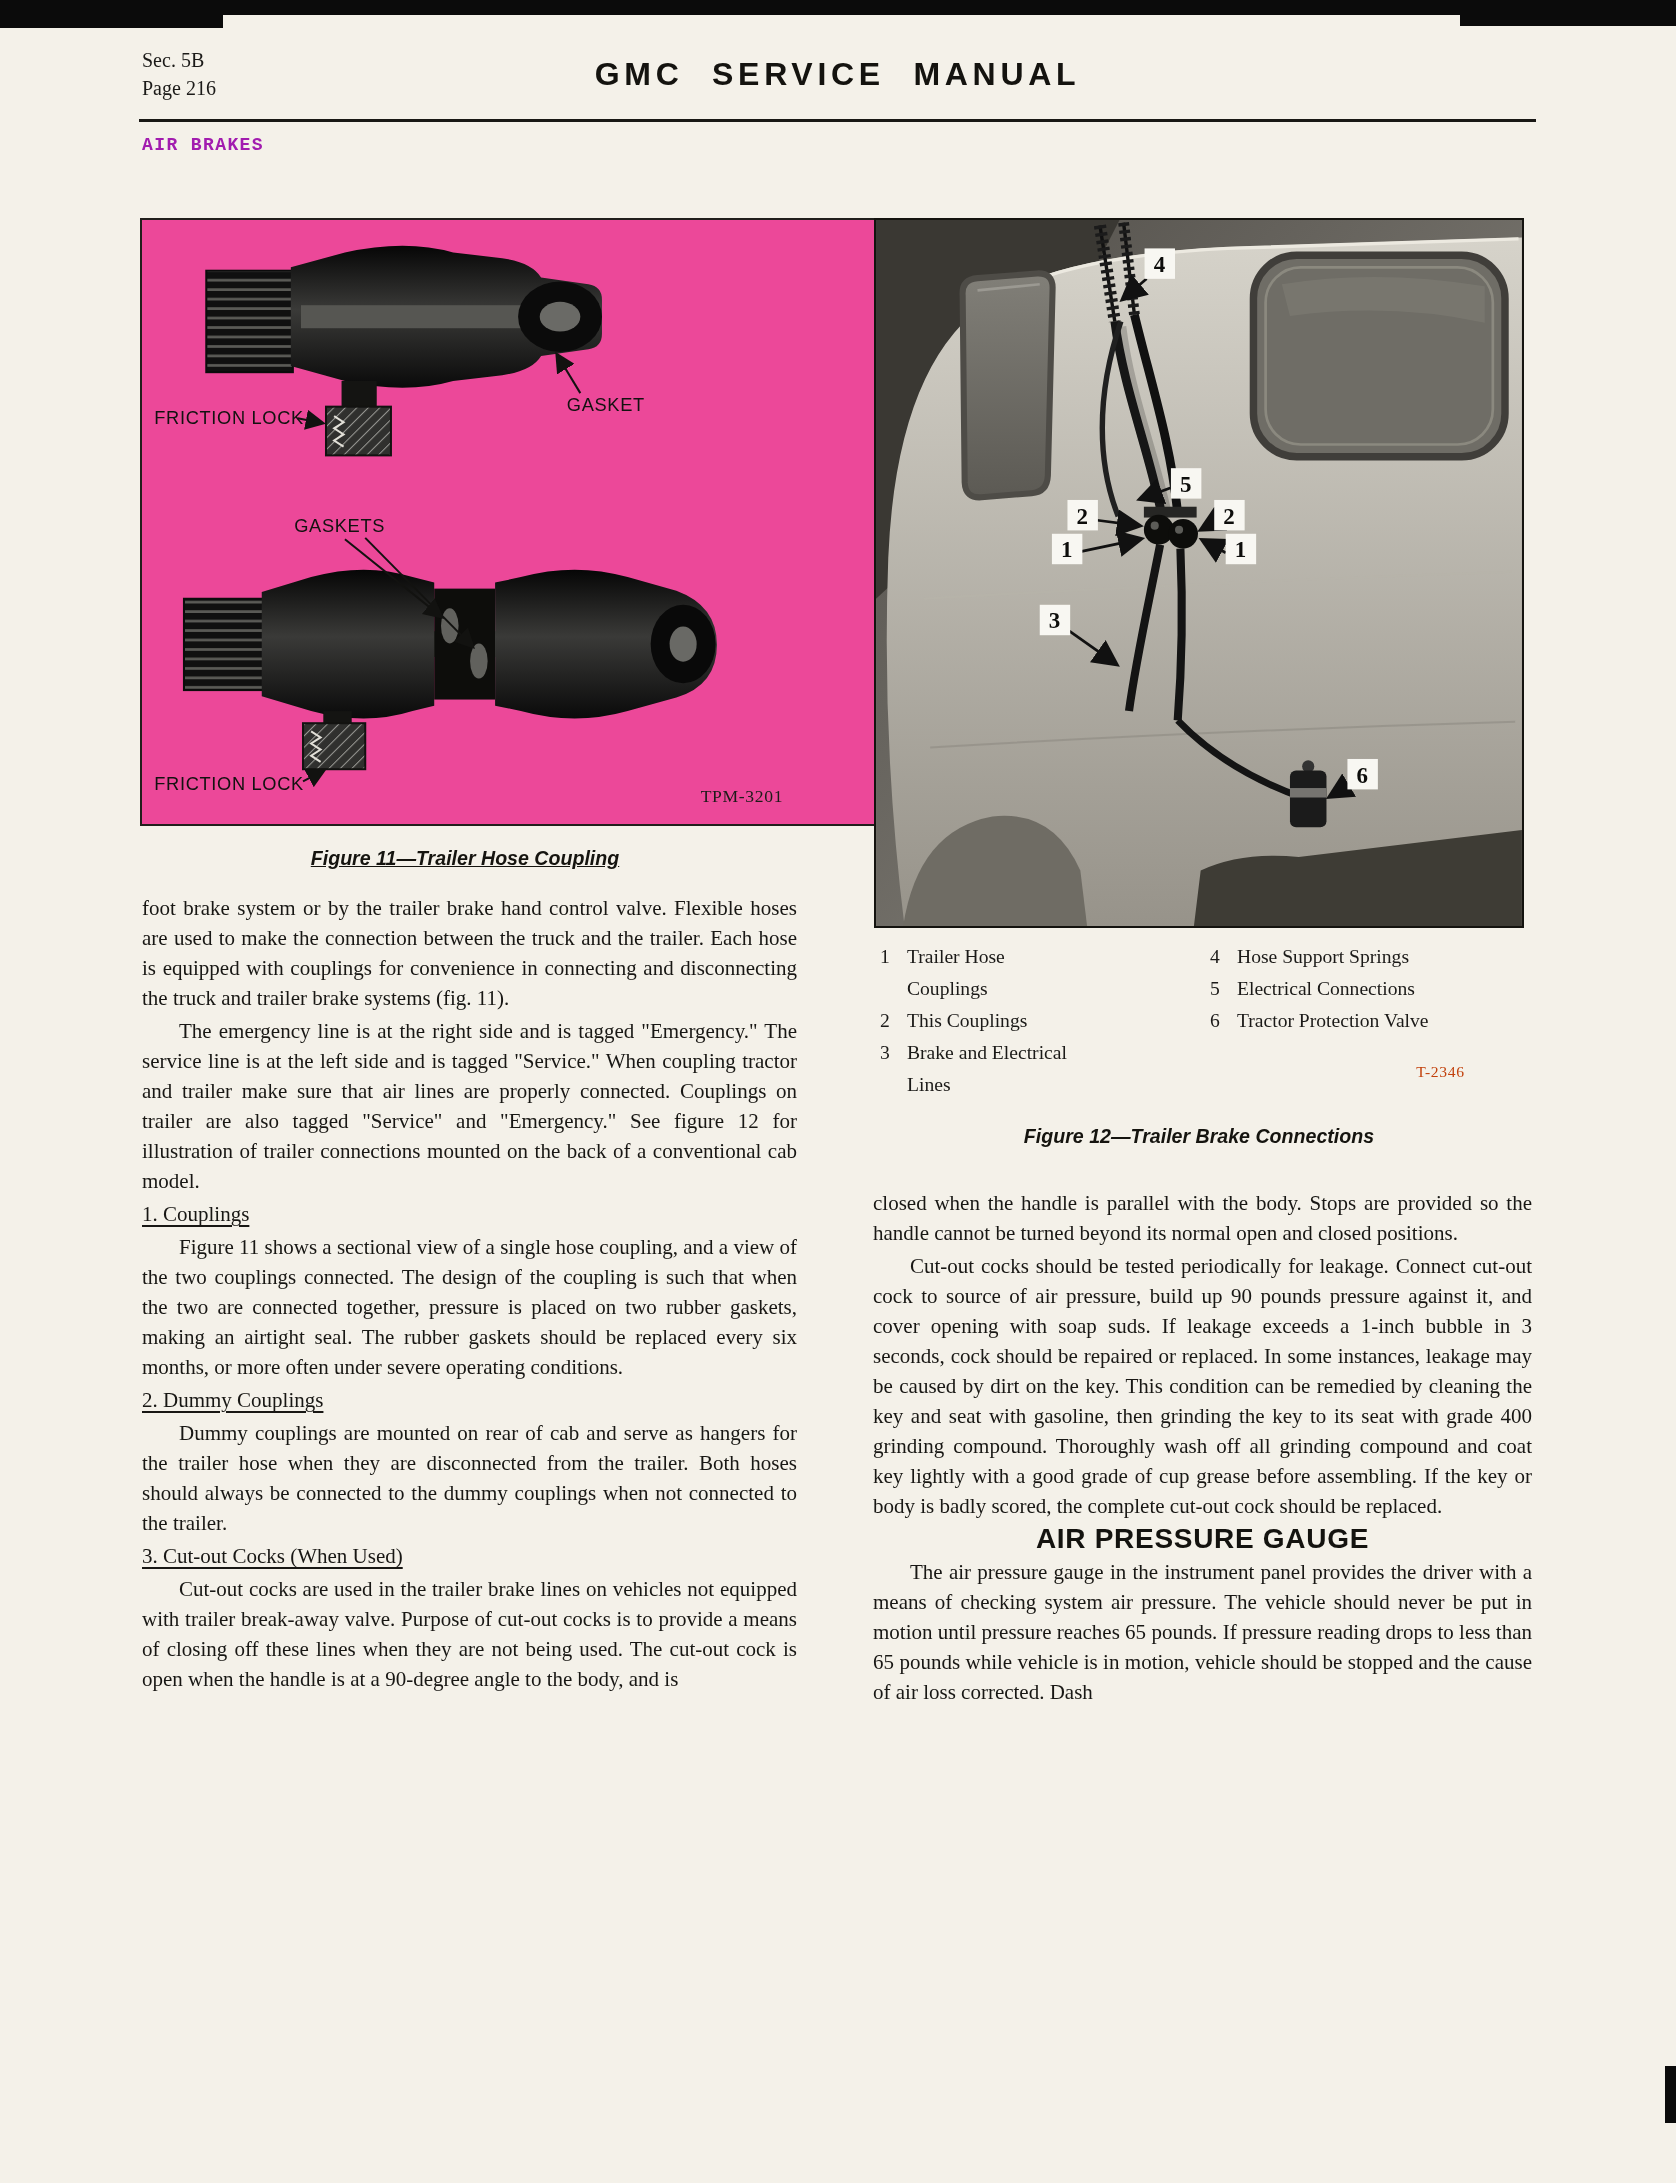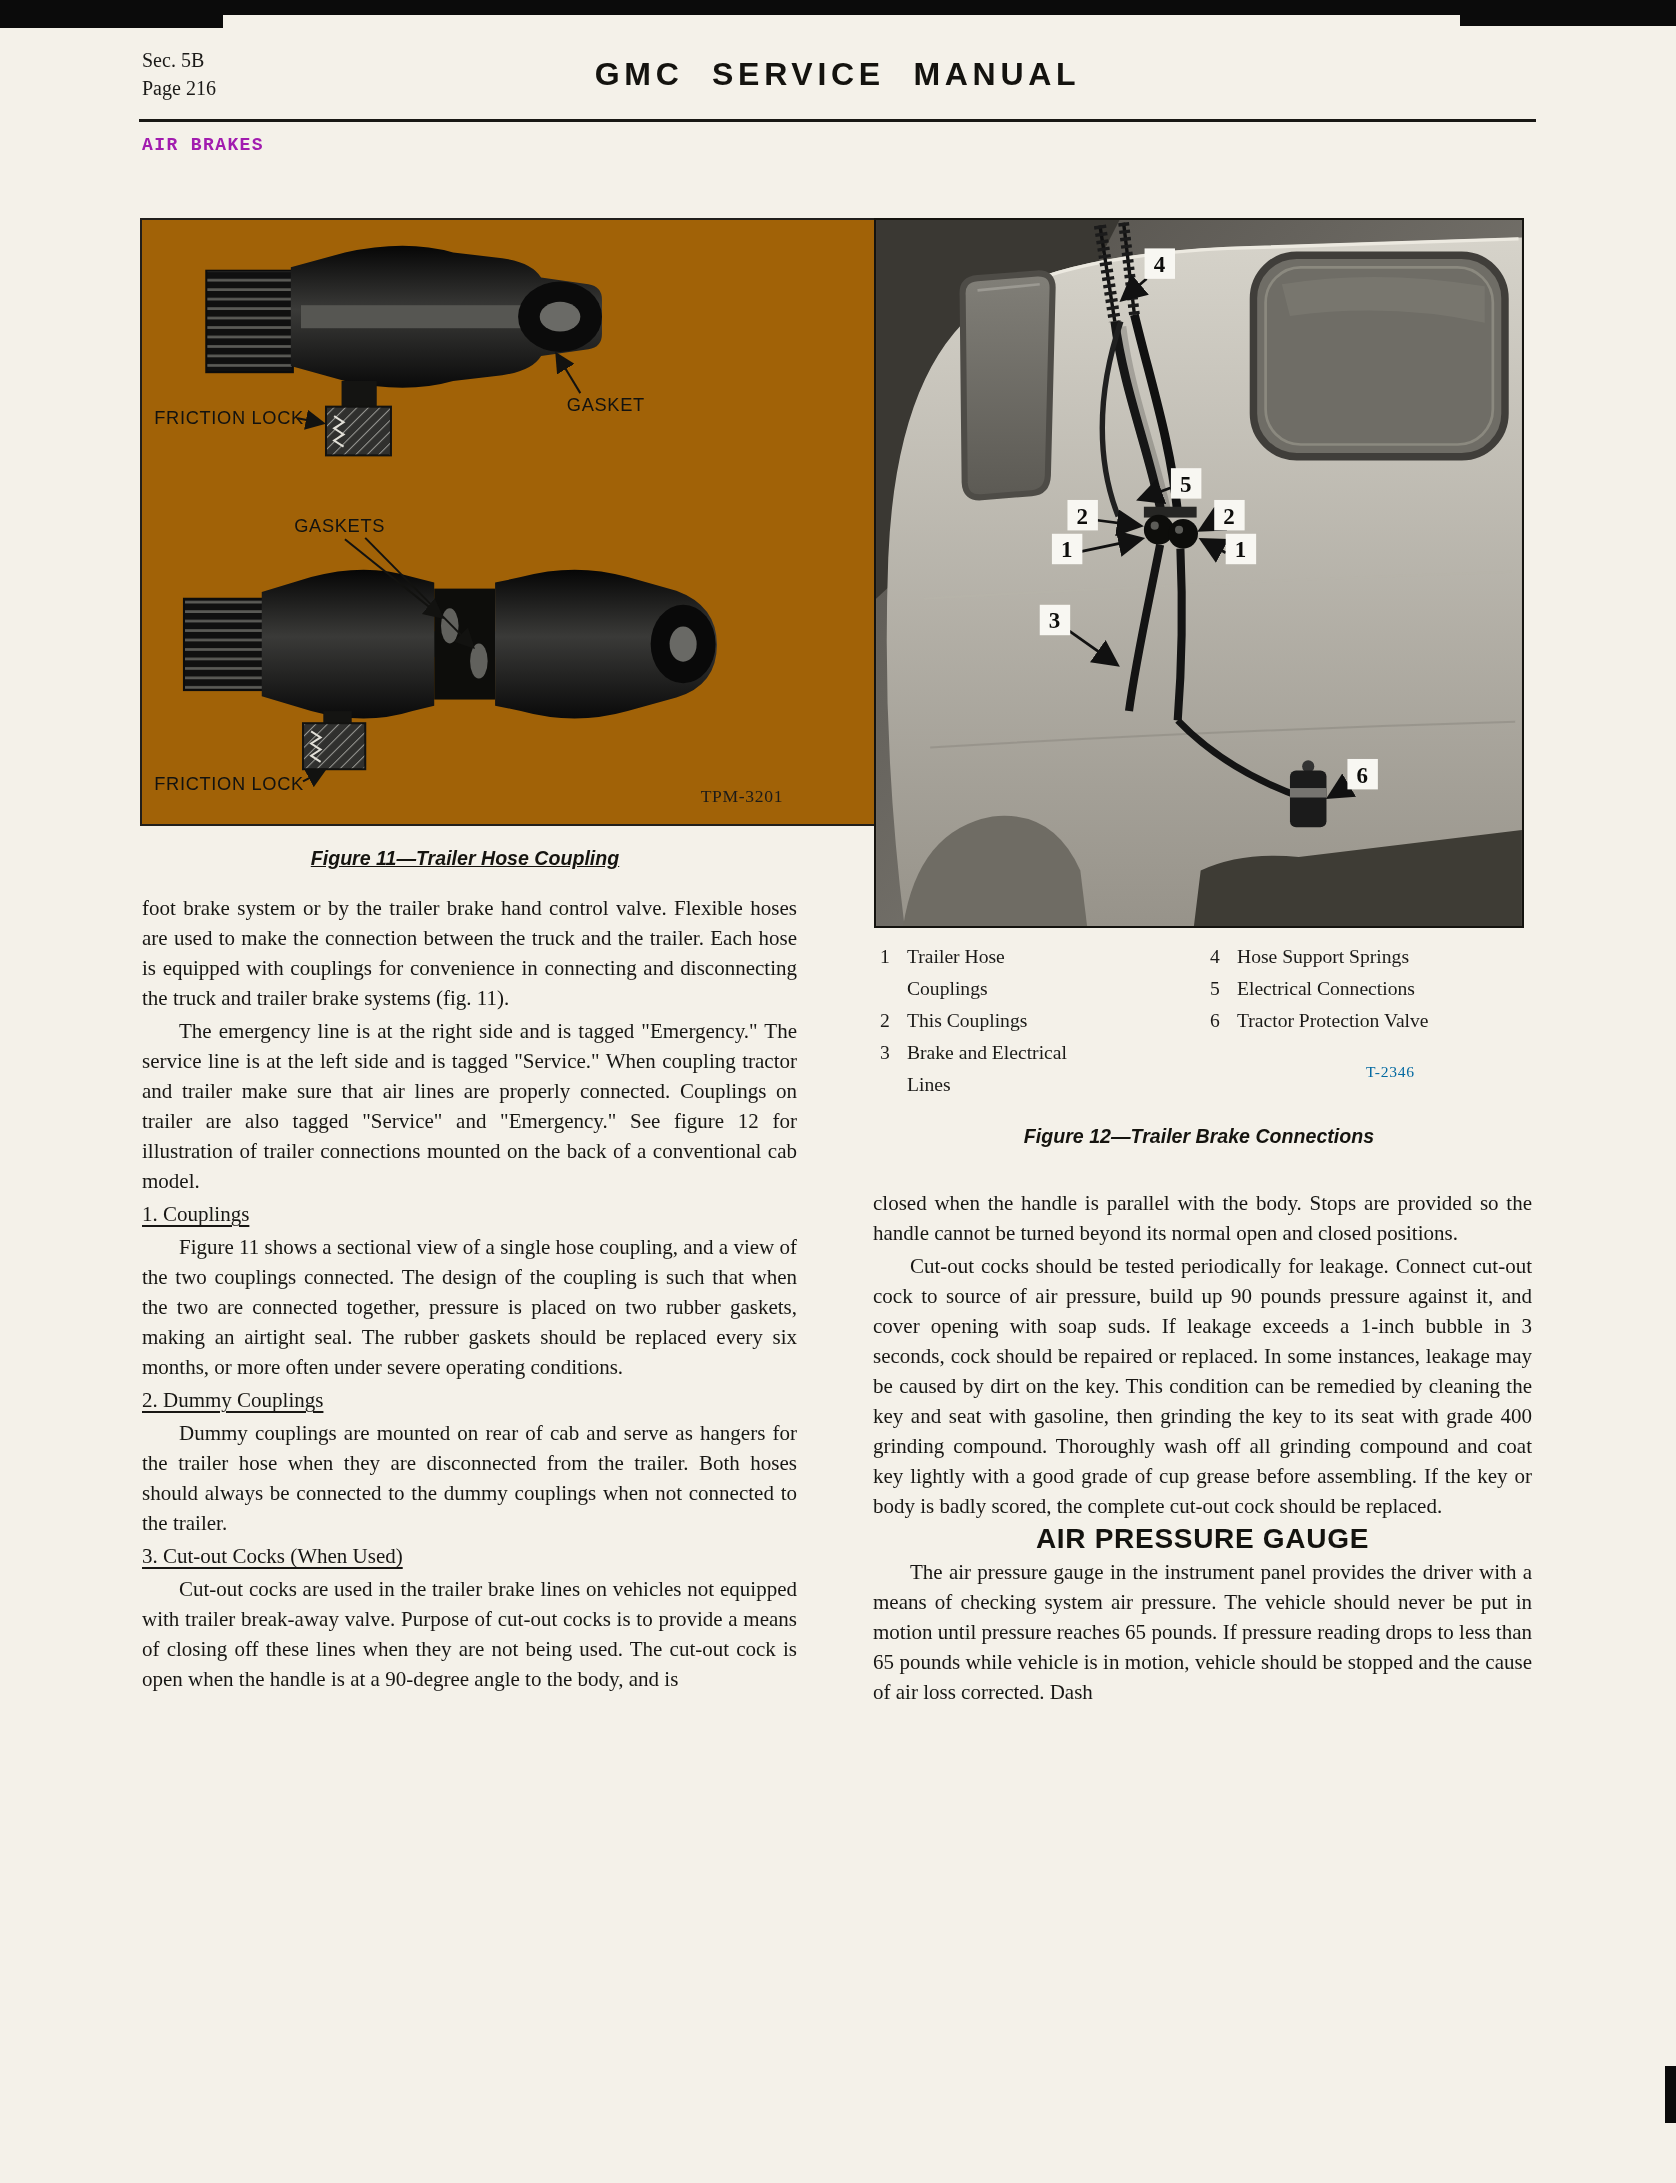--- a/index.html
+++ b/index.html
@@ -24,21 +24,21 @@
   }
   .header-rule{position:absolute;left:139px;top:119px;width:1397px;height:3.4px;background:#191815;}
   .air-brakes{
     position:absolute;left:142px;top:135px;
     font-family:Liberation Mono, monospace;font-weight:bold;font-size:18px;letter-spacing:1.4px;color:#a21caf;
   }
 
   
   .fig11-box{
     position:absolute;left:140px;top:218px;width:782px;height:608px;
-    border:2px solid #211f1c;box-sizing:border-box;background:#a16207;
+    border:2px solid #211f1c;box-sizing:border-box;background:#ec4899;
   }
   .fig12-box{
     position:absolute;left:874px;top:218px;width:650px;height:710px;
     border:2px solid #14130f;box-sizing:border-box;background:#8b8880;
   }
   .fig-caption{
     position:absolute;text-align:center;
     font-family:"Liberation Sans", sans-serif;font-weight:bold;font-style:italic;font-size:19.6px;color:#15140f;
   }
   .fig11-caption{left:140px;top:847px;width:650px;text-decoration:underline;}
@@ -48,22 +48,22 @@
   .fig12-legend{
     position:absolute;left:880px;top:941px;width:642px;
     font-size:19.6px;line-height:32px;display:flex;color:#1b1a18;
   }
   .legend-col-left{width:203px;margin-right:127px;}
   .legend-col-right{width:230px;}
   .legend-item{padding-left:27px;text-indent:0;}
   .legend-item{position:relative;}
   .legend-num{display:inline-block;width:27px;margin-left:-27px;}
   .photo-code{
-    position:absolute;left:1366px;top:1063px;width:149px;text-align:left;
-    font-size:15.6px;letter-spacing:0.7px;color:#0369a1;
+    position:absolute;left:1366px;top:1063px;width:149px;text-align:center;
+    font-size:15.6px;letter-spacing:0.7px;color:#c2410c;
   }
 
   
   .text-col{
     position:absolute;font-size:21px;line-height:30px;text-align:justify;color:#181714;
   }
   .left-col{left:139px;top:890px;width:661px;}
   .right-col{left:870px;top:1185px;width:665px;}
   .text-col p{margin:3px;}
   .text-col p.indent{text-indent:37px;}

